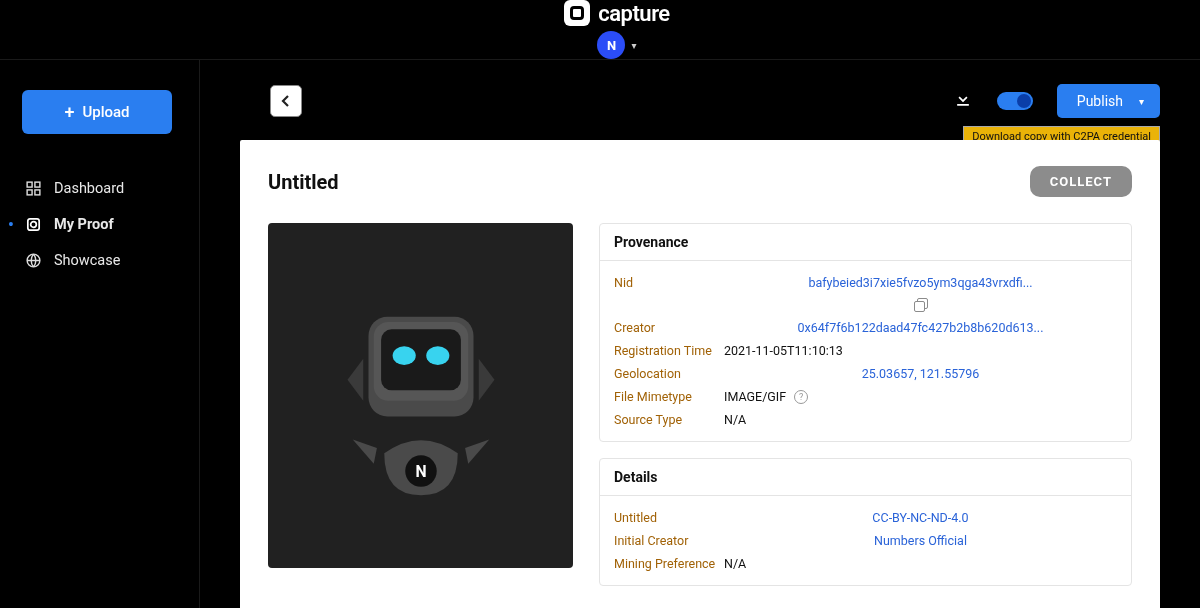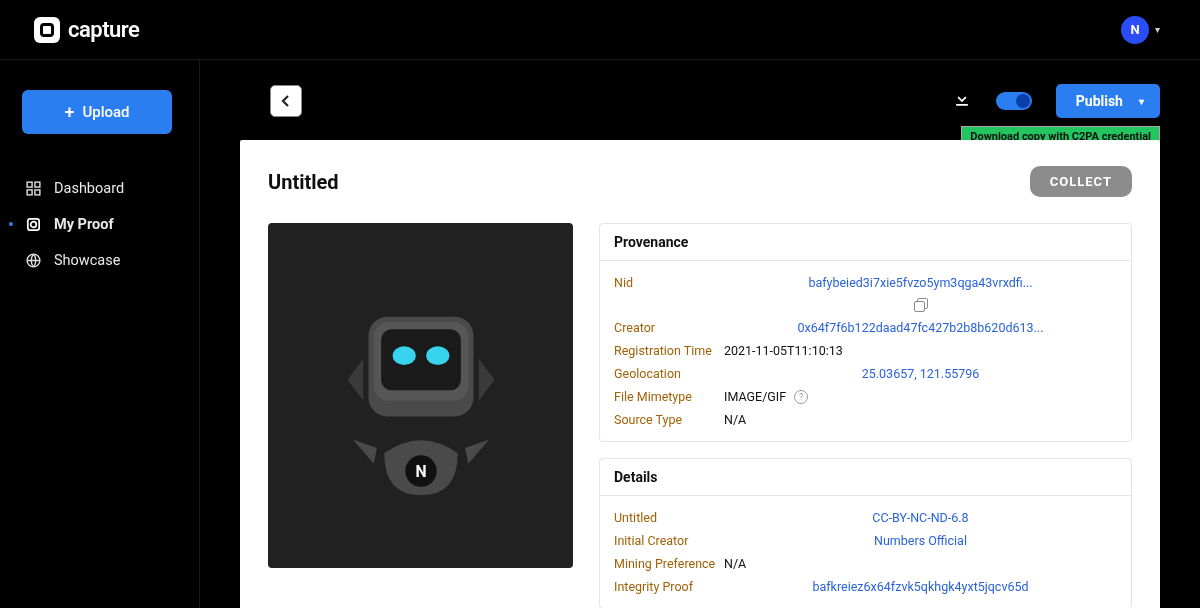--- a/index.html
+++ b/index.html
@@ -10,22 +10,23 @@
     width: 1200px;
     height: 608px;
     overflow: hidden;
   }
   
   .header {
     height: 60px;
     display: flex;
     align-items: center;
     justify-content: space-between;
-    padding: 0 40px 0 34px;
+    padding: 0 40px 0 74px;
     border-bottom: 1px solid #1a1a1a;
+    flex-direction: column;
   }
   .logo { display: flex; align-items: center; gap: 8px; }
   .logo-icon {
     width: 26px; height: 26px; background: #fff; border-radius: 6px;
     display: flex; align-items: center; justify-content: center;
   }
   .logo-icon-inner {
     width: 14px; height: 14px; border: 3px solid #000; border-radius: 4px;
   }
   .logo-text { font-size: 22px; font-weight: 600; letter-spacing: -0.5px; }
@@ -66,39 +67,39 @@
   .toolbar {
     display:flex; align-items:center; justify-content:space-between;
     margin-bottom: 22px; position:relative;
   }
   .back-btn {
     width:32px; height:32px; border:1px solid #888; border-radius:5px;
     background:#fff; color:#000;
     display:flex; align-items:center; justify-content:center;
     font-size:16px; cursor:pointer; margin-left:30px;
   }
-  .toolbar-right { display:flex; align-items:center; gap:24px; position:relative;font-weight:bold; }
+  .toolbar-right { display:flex; align-items:center; gap:24px; position:relative; }
   .dl-icon { color:#fff; cursor:pointer; }
   .toggle {
     width:36px; height:18px; border-radius:10px; background:#2a7ef0;
     position:relative; cursor:pointer;
   }
   .toggle::after{
     content:""; position:absolute; top:2px; right:2px;
     width:14px; height:14px; border-radius:50%; background:#0a3ea8;
   }
   .publish-btn {
     height:34px; padding:0 16px 0 20px; background:#2a7ef0; border-radius:5px;
     display:flex; align-items:center; gap:16px; color:#fff; font-size:14px;
     cursor:pointer;
   }
   .publish-caret { font-size:10px; }
   .tooltip {
     position:absolute; top:42px; right:0;
-    background:#22c55e; color:#111; font-size:11px;
+    background:#eab308; color:#111; font-size:11px;
     border:1px solid #aaa; padding:3px 8px; white-space:nowrap;
   }
   
   .card {
     background:#fff; color:#111; border-radius:2px;
     padding: 26px 28px; height: 500px; overflow:hidden;
     position:relative;
   }
   .card-head { display:flex; align-items:center; justify-content:space-between; margin-bottom:26px; }
   .card-title { font-size:20px; font-weight:700; color:#101010; }
@@ -278,34 +279,30 @@
                 <div class="row-value">N/A</div>
               </div>
             </div>
           </div>
 
           <div class="panel">
             <div class="panel-head">Details</div>
             <div class="panel-body">
               <div class="row">
                 <div class="row-label">Untitled</div>
-                <div class="row-value link">CC-BY-NC-ND-6.8</div>
+                <div class="row-value link">CC-BY-NC-ND-4.0</div>
               </div>
               <div class="row">
                 <div class="row-label">Initial Creator</div>
                 <div class="row-value link">Numbers Official</div>
               </div>
               <div class="row">
                 <div class="row-label">Mining Preference</div>
                 <div class="row-value">N/A</div>
               </div>
-              <div class="row">
-                <div class="row-label">Integrity Proof</div>
-                <div class="row-value link">bafkreiez6x64fzvk5qkhgk4yxt5jqcv65d</div>
-              </div>
             </div>
           </div>
 
         </div>
       </div>
     </div>
 
   </div>
 </div>
 

